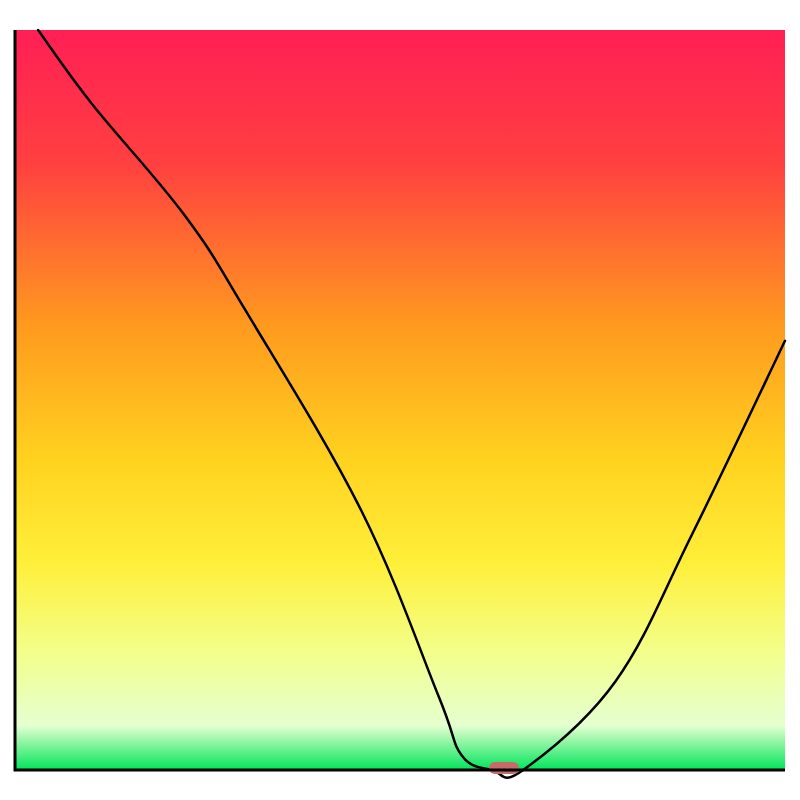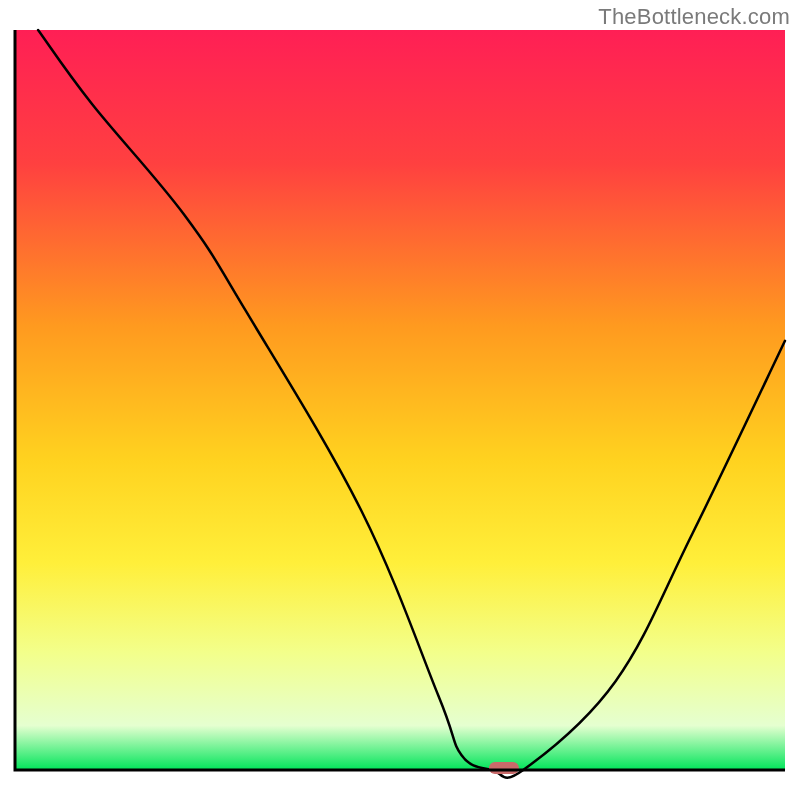--- a/index.html
+++ b/index.html
@@ -30,21 +30,20 @@
     position: absolute;
     top: 0;
     left: 0;
   }
 </style>
 </head>
 <body>
 
 <div class="stage">
 
-  <div class="watermark">TheBottleneck.com</div>
 
   <svg width="800" height="800">
     <defs>
       <linearGradient id="bg-grad" x1="0" y1="0" x2="0" y2="1">
           <stop offset="0%" stop-color="#ff1f55"></stop>
           <stop offset="18%" stop-color="#ff4040"></stop>
           <stop offset="40%" stop-color="#ff9a1f"></stop>
           <stop offset="57.99999999999999%" stop-color="#ffd21f"></stop>
           <stop offset="72%" stop-color="#ffef3a"></stop>
           <stop offset="84%" stop-color="#f3ff8a"></stop>

